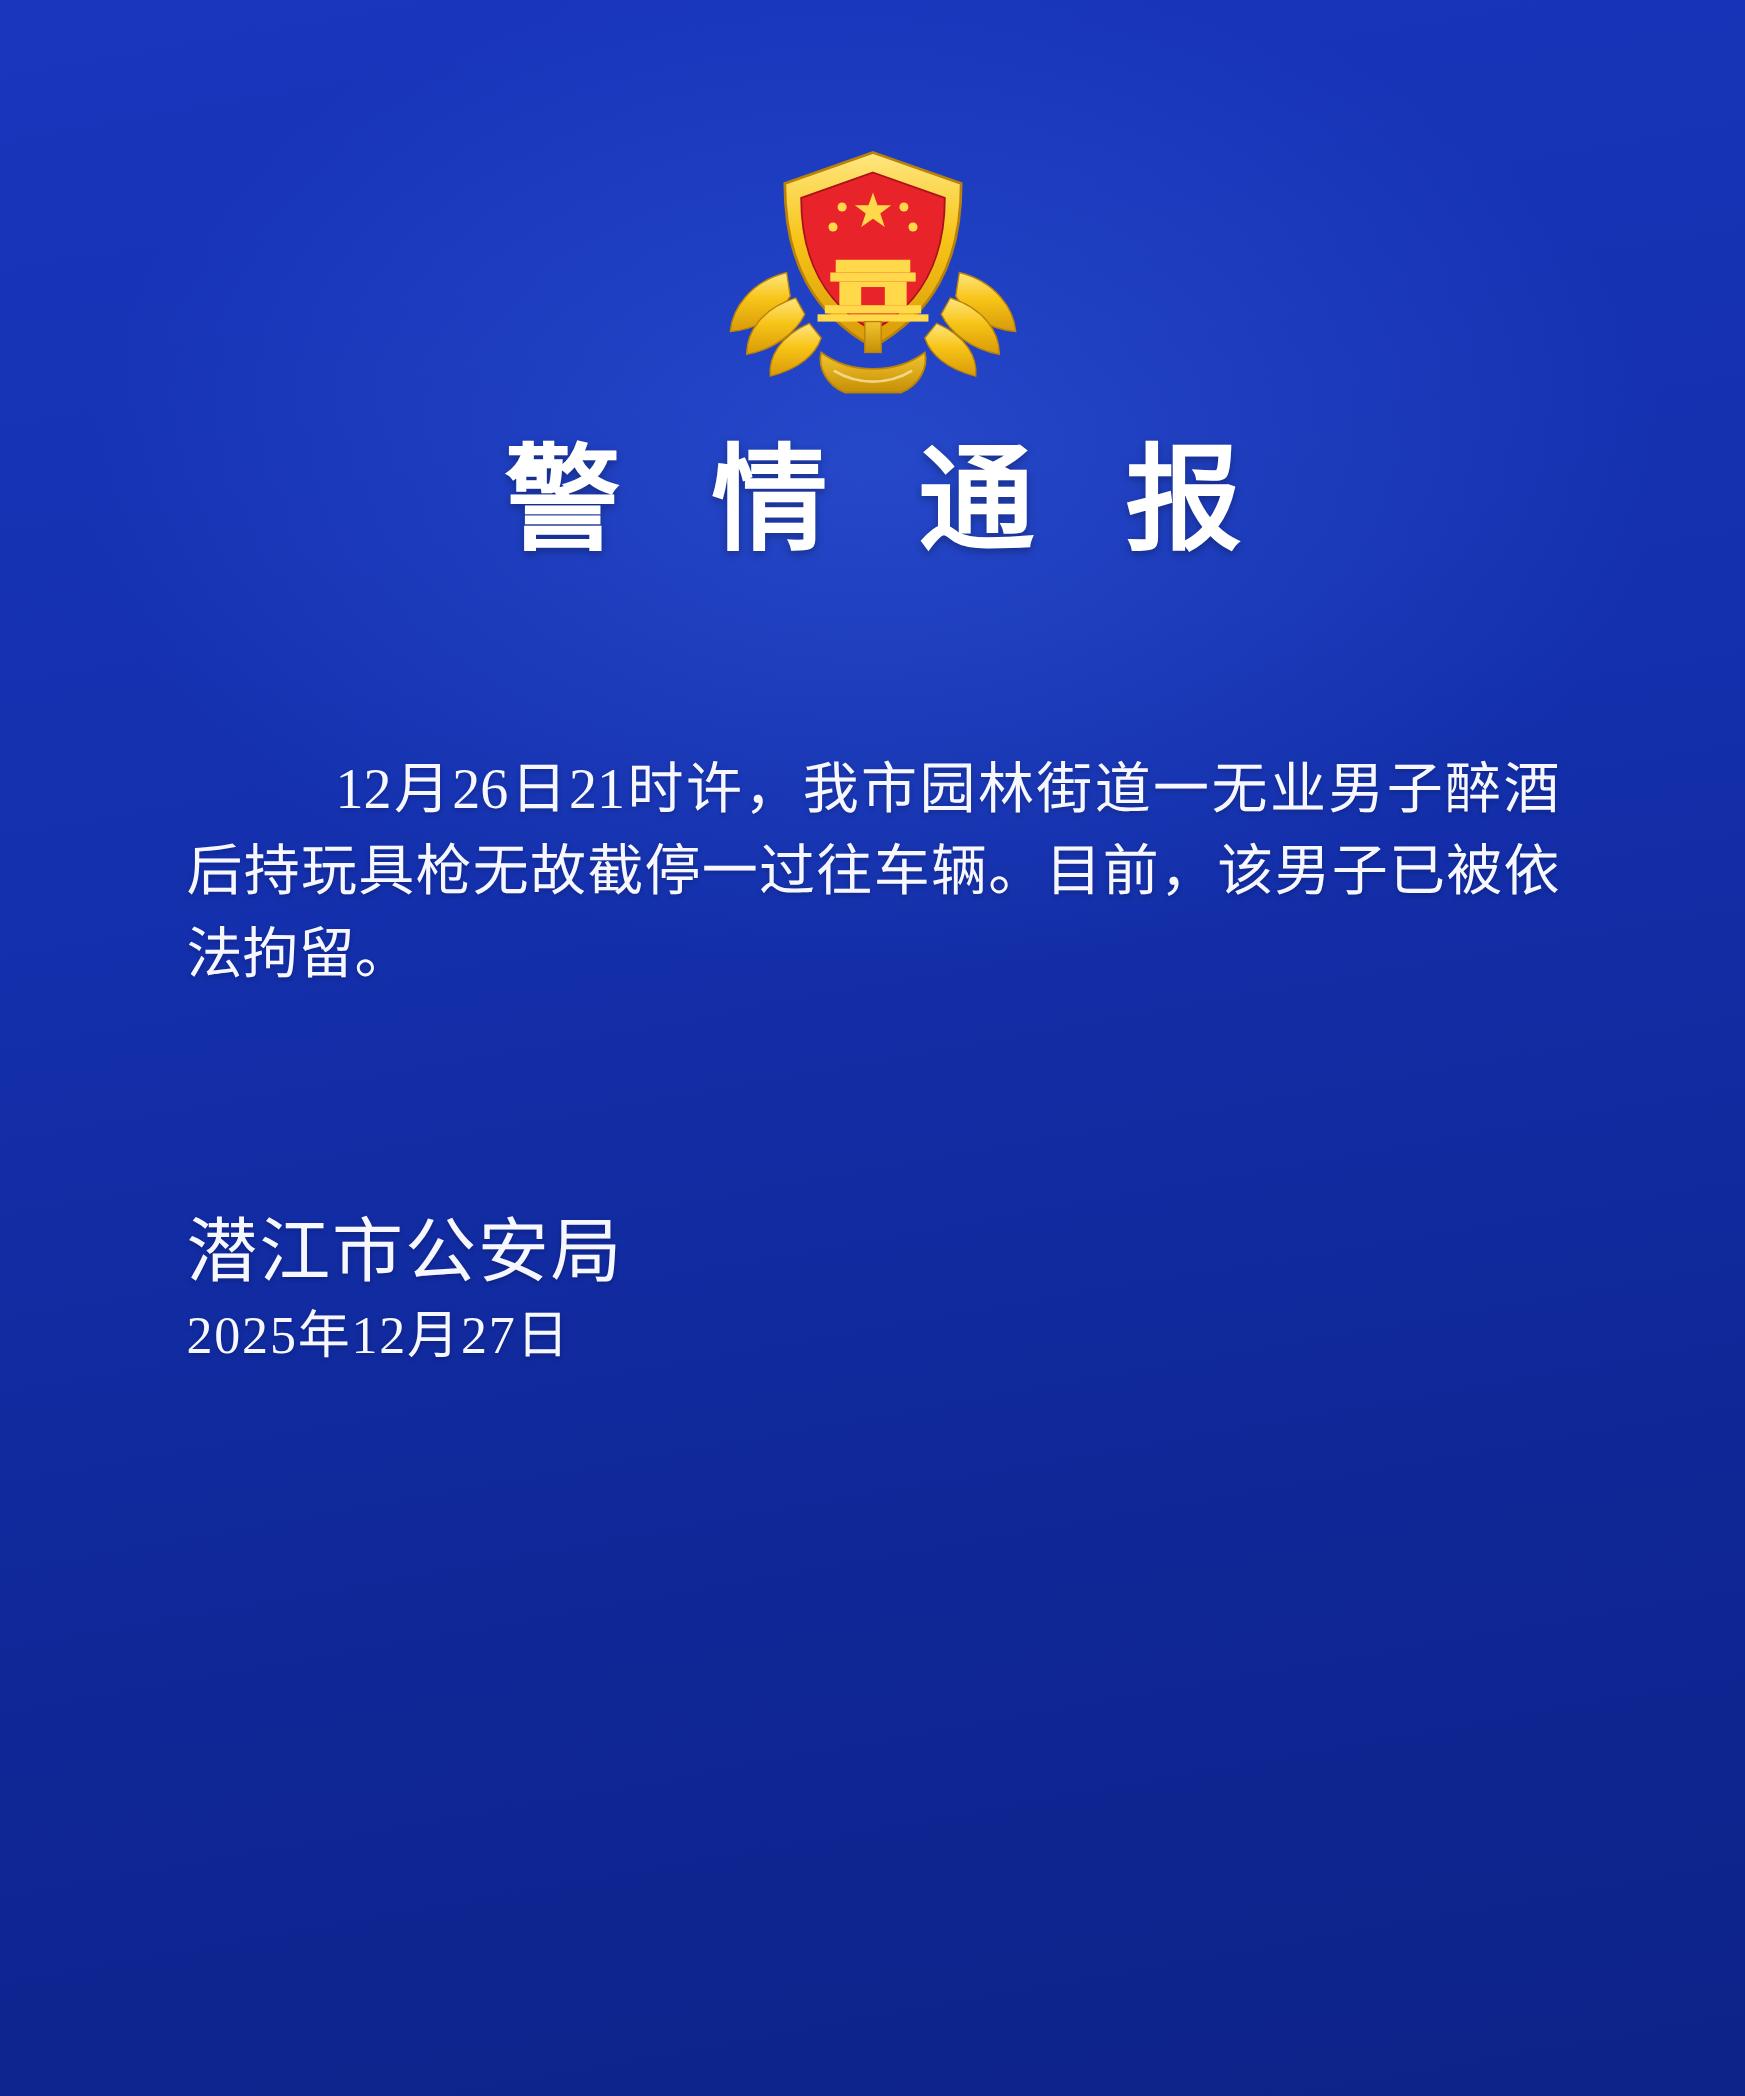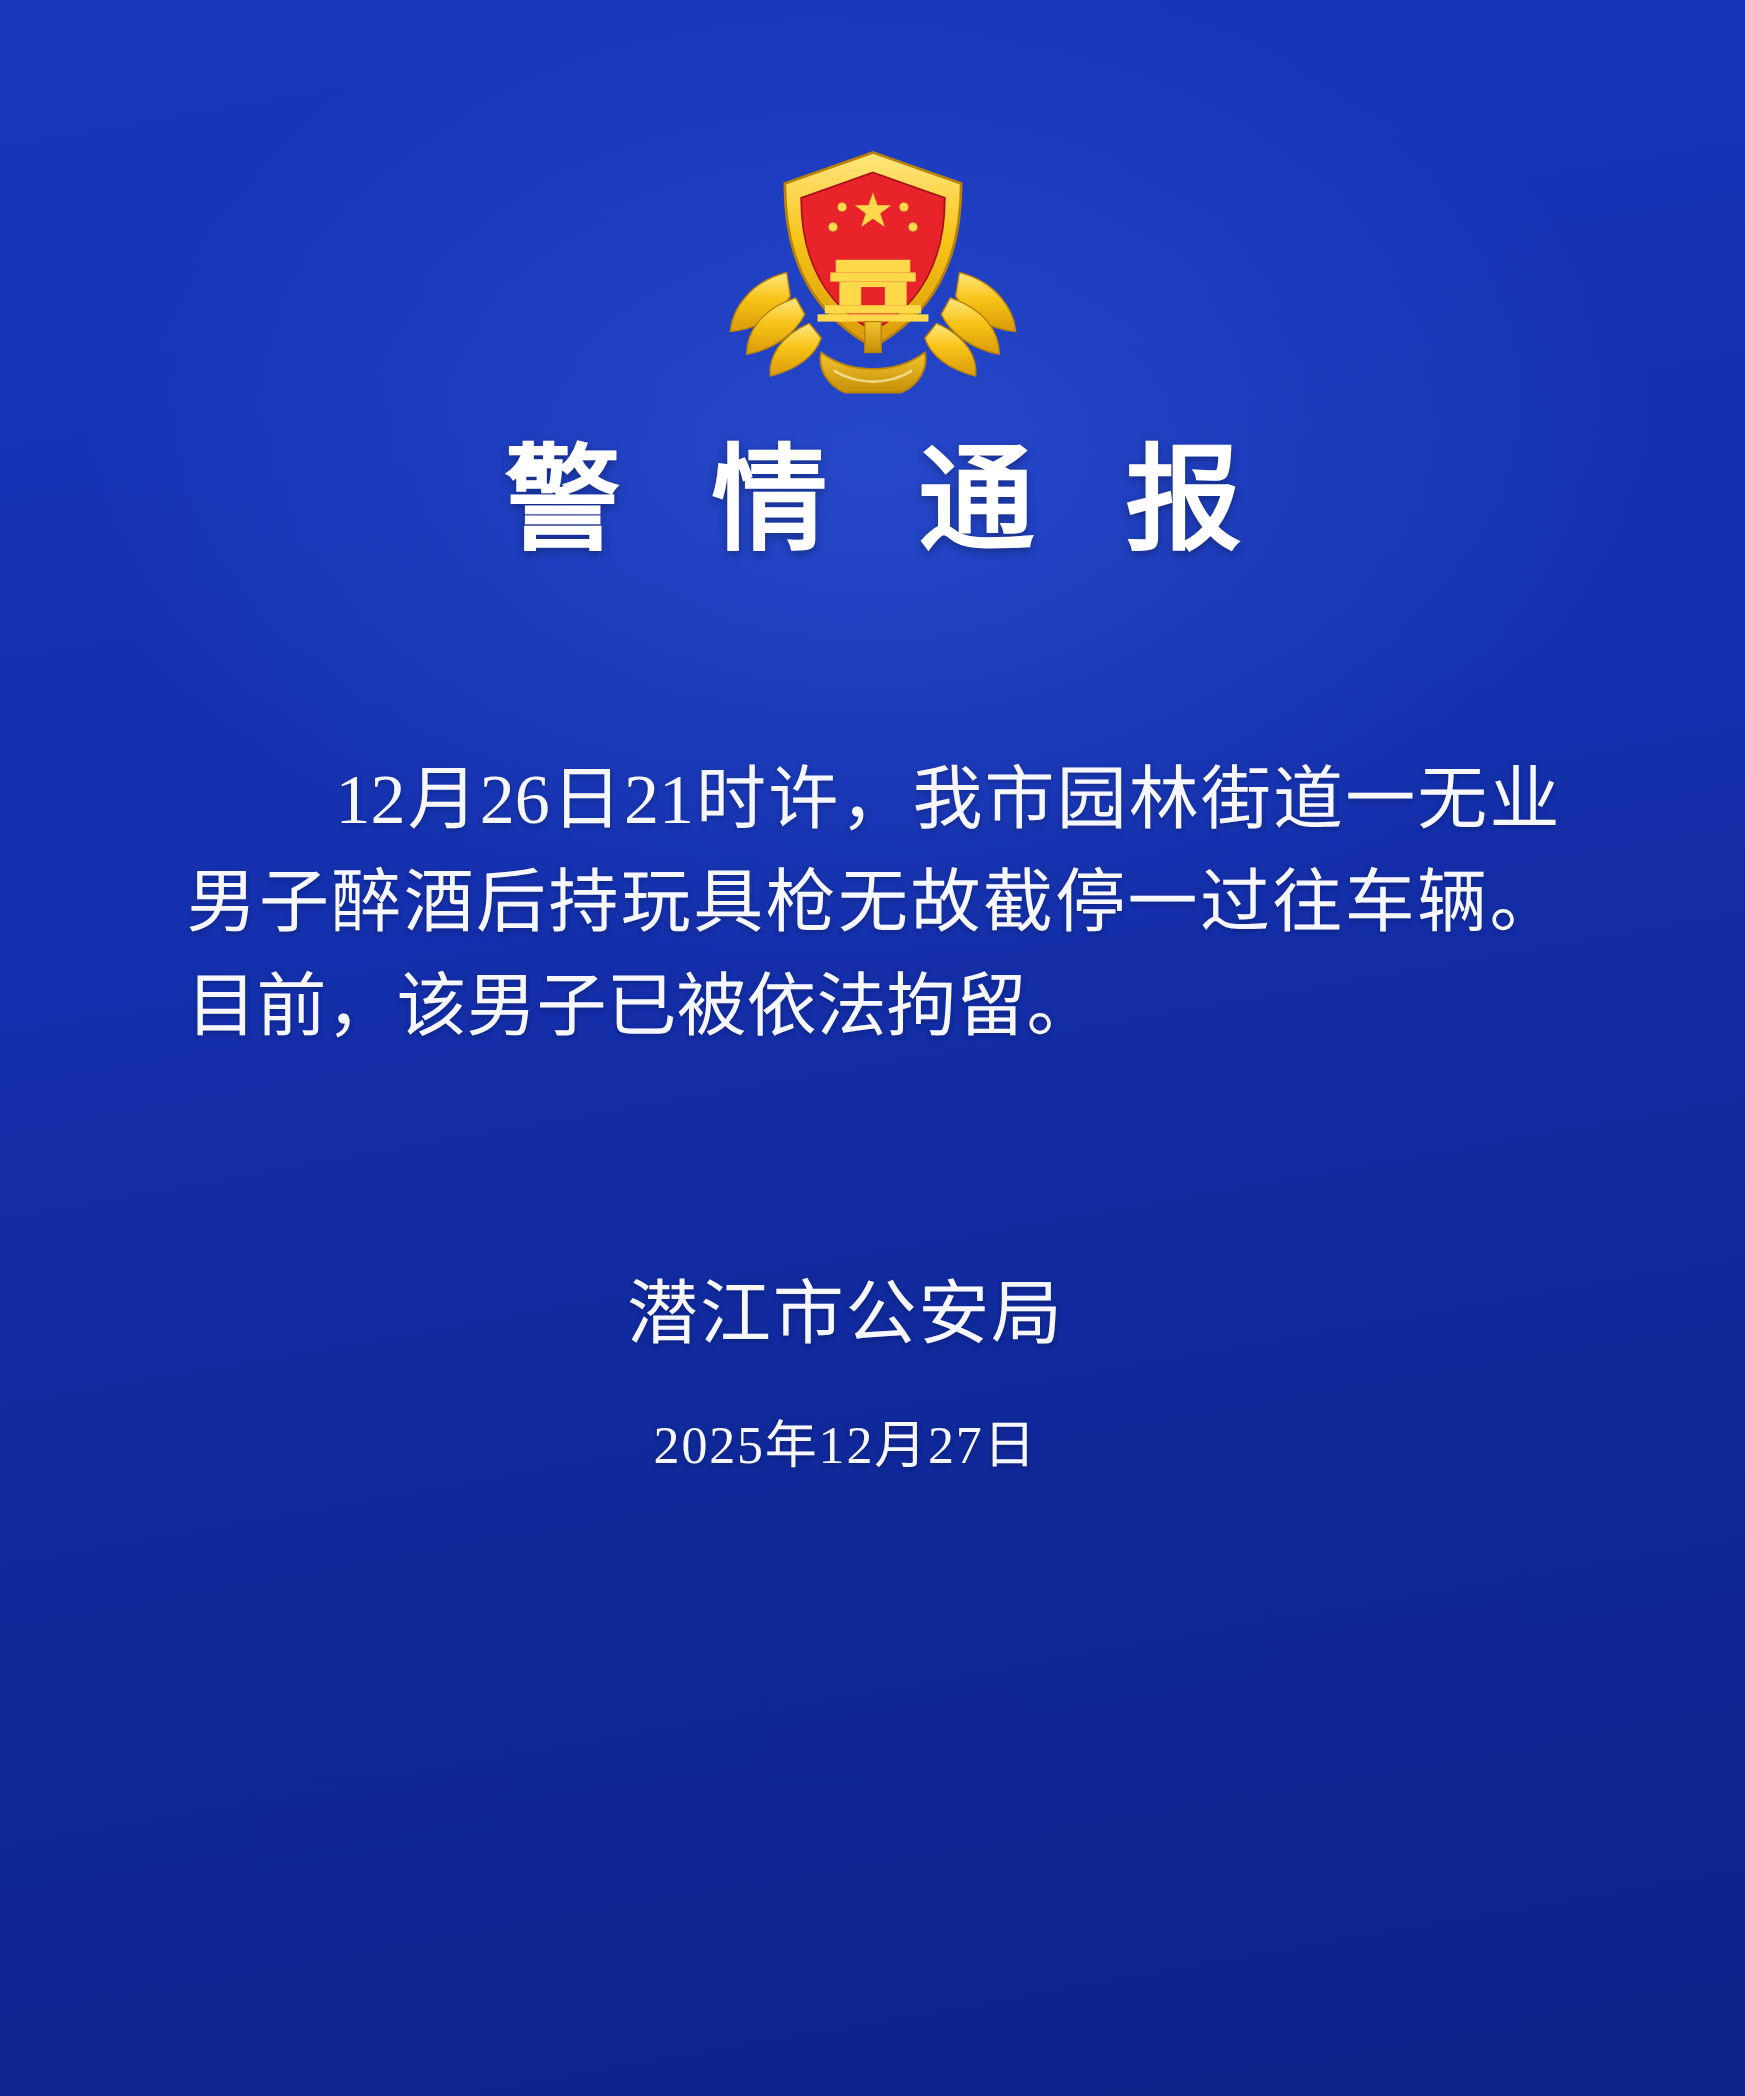--- a/index.html
+++ b/index.html
@@ -49,39 +49,38 @@
     color: #ffffff;
     text-shadow: 0 2.7px 9px rgba(0,0,0,0.30);
     font-family: Liberation Serif, serif;
     text-align: right;
   }
 
   
   .body-text {
     margin-top: 182px;
     width: 1373px;
-    font-size: 70px;
+    font-size: 56px;
     line-height: 1.48;
     text-align: justify;
     text-align-last: left;
     text-indent: 149px;
     color: #f7f8ff;
     text-shadow: 0 1.8px 5.5px rgba(0,0,0,0.22);
   }
 
   
   .sign-block {
     margin-top: 209px;
     width: 1373px;
     display: flex;
     flex-direction: column;
-    align-items: center;
+    align-items: flex-start;
     padding-right: 55px;
     box-sizing: border-box;
-    gap: 48px;
   }
   .sign-org {
     font-size: 71px;
     line-height: 1.35;
     color: #f7f8ff;
     letter-spacing: 1.8px;
     text-shadow: 0 1.8px 5.5px rgba(0,0,0,0.22);
   }
   .sign-date {
     font-size: 52px;

